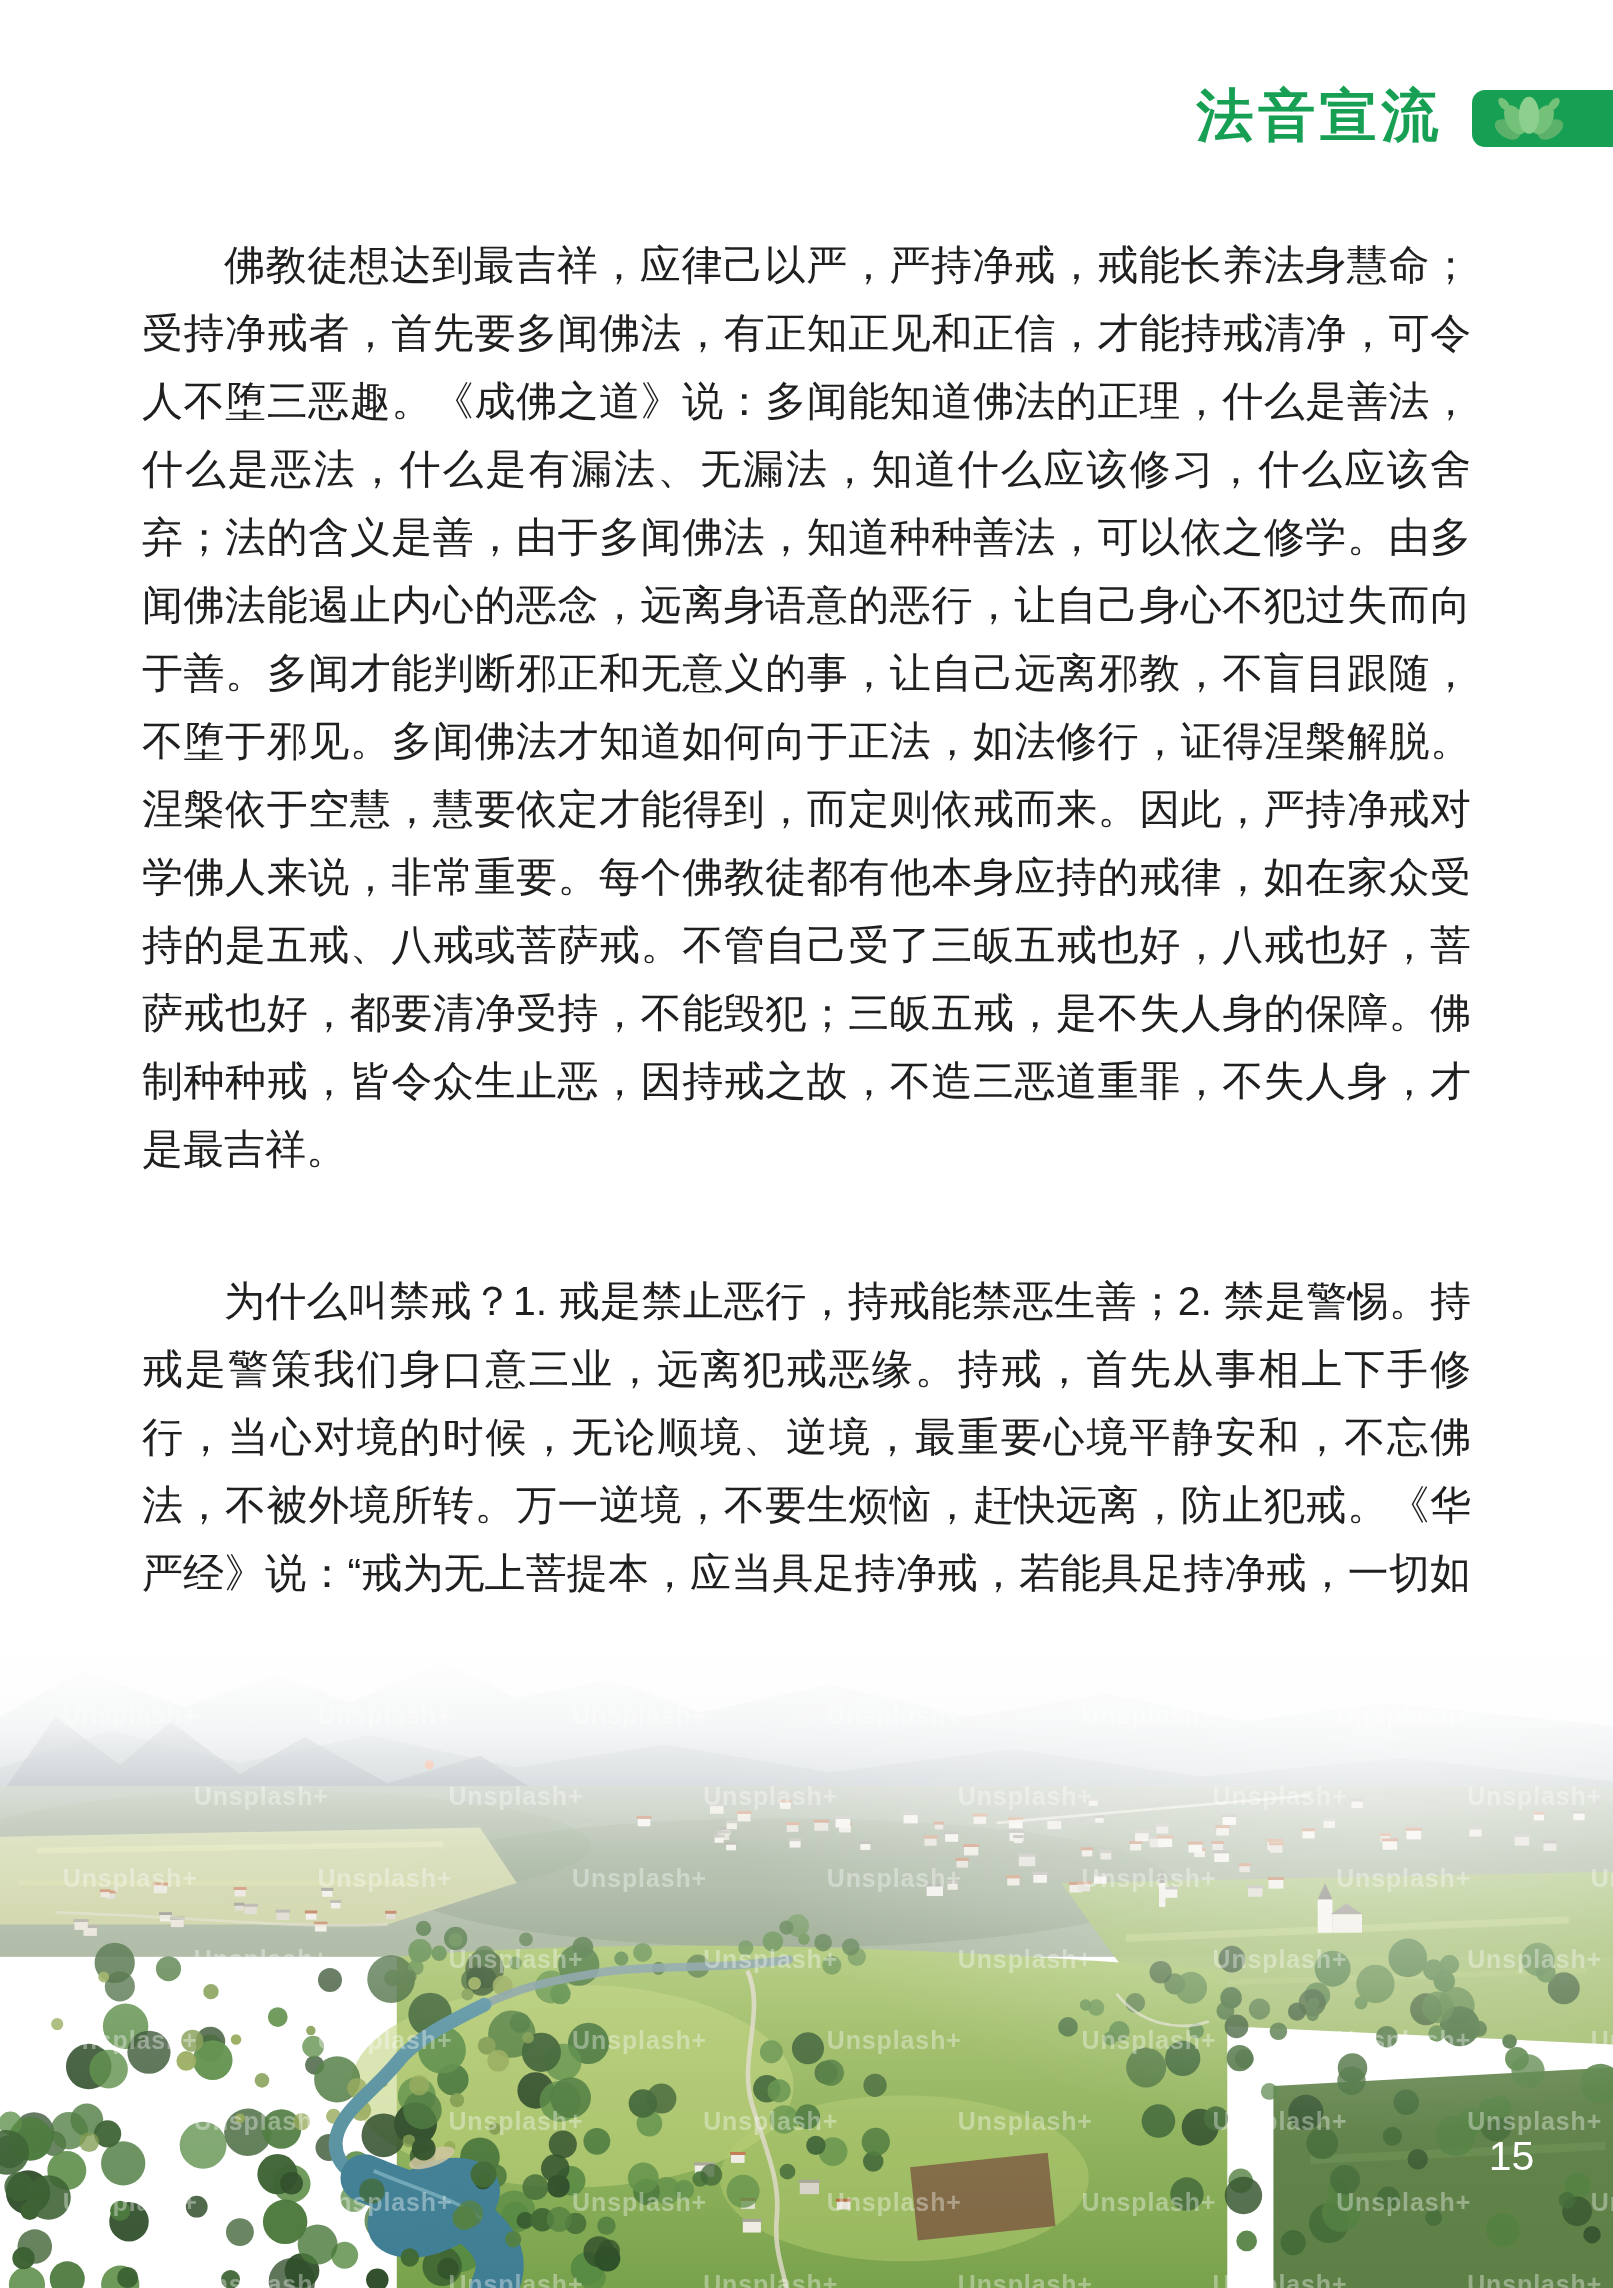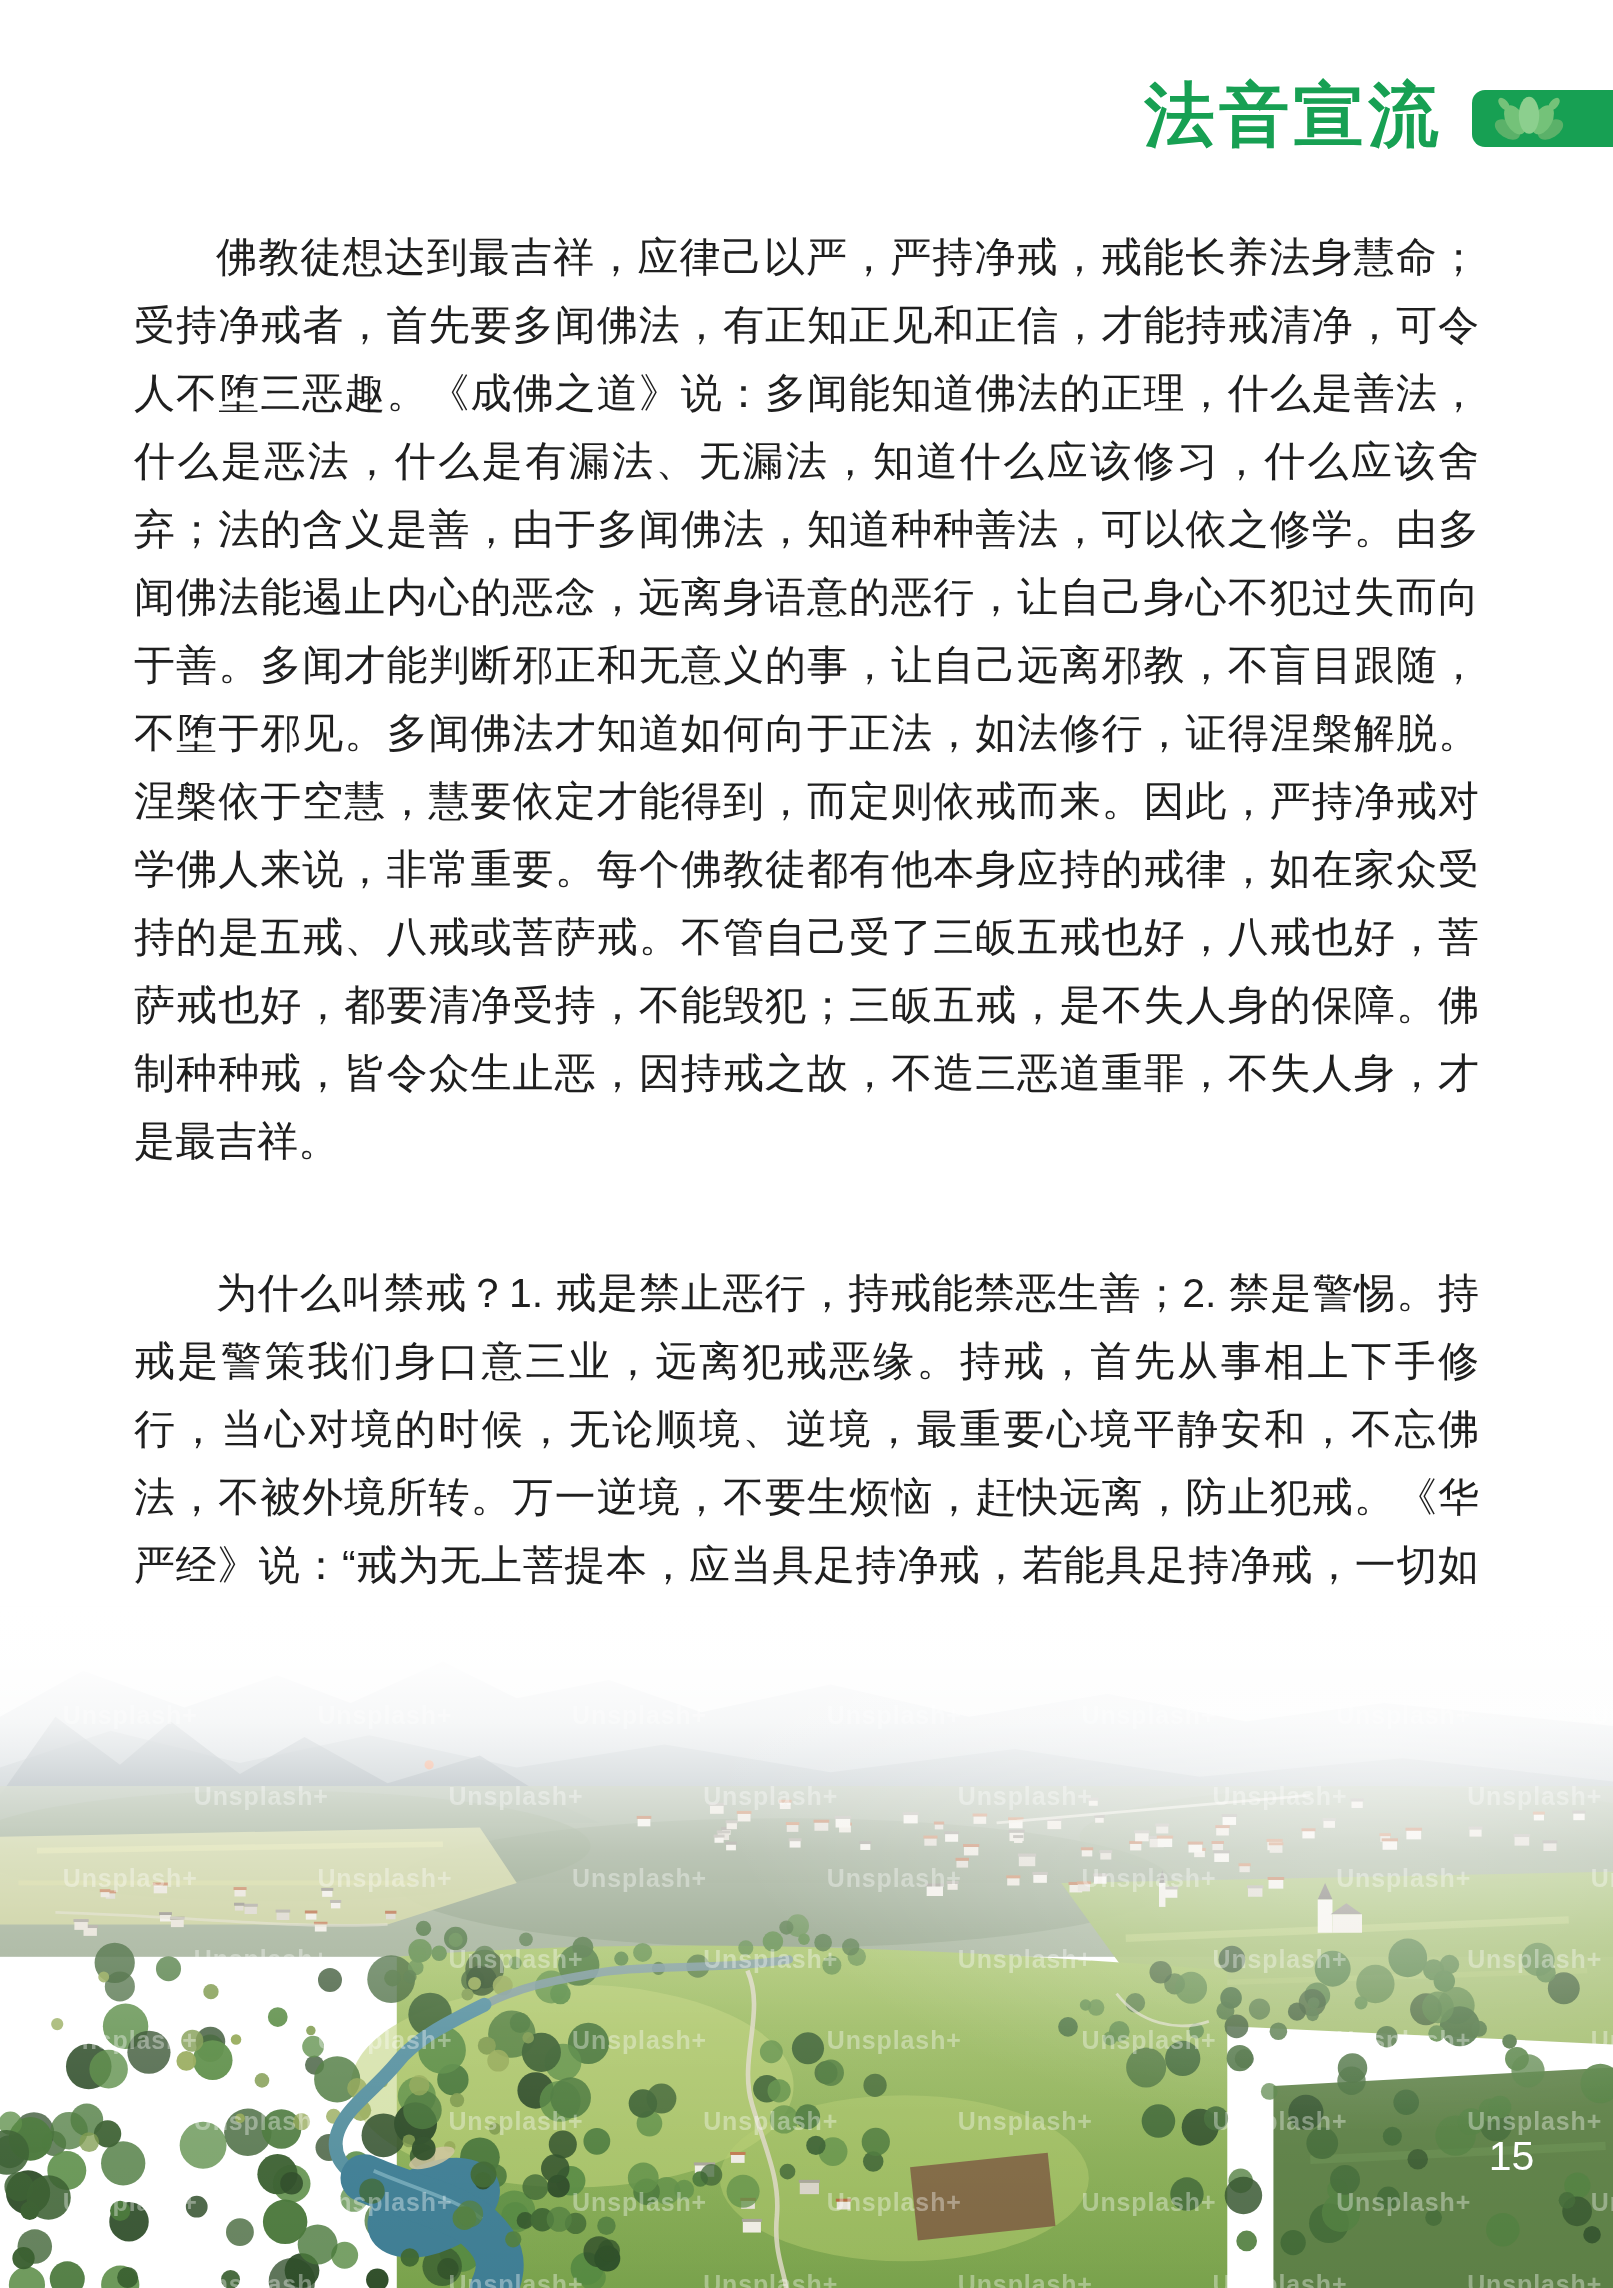--- a/index.html
+++ b/index.html
@@ -4,36 +4,36 @@
 <style>
   html,body{margin:0;padding:0;}
   body{
     width:1613px;height:2289px;position:relative;overflow:hidden;background:#ffffff;
     font-family:"Liberation Sans","DejaVu Sans",sans-serif;
   }
   .page{position:absolute;inset:0;}
   
   .header-title{
     position:absolute;top:85px;right:170px;height:61px;line-height:61px;
-    font-size:70px;font-weight:900;letter-spacing:4.6px;color:var(--accent,#17a053);
+    font-size:57px;font-weight:900;letter-spacing:4.6px;color:var(--accent,#17a053);
     white-space:nowrap;
   }
   .header-badge{
     position:absolute;top:90px;right:0;width:141px;height:57px;
     background:var(--accent,#17a053);border-radius:13px 0 0 13px;
   }
   .header-badge svg{position:absolute;left:5.5px;top:1.8px;}
   .lotus-a{fill:#8ccf8e}.lotus-b{fill:#74c279}.lotus-c{fill:#5bb169}
   
   .article{
     position:absolute;left:126px;top:215px;width:1361px;
     font-size:41px;line-height:68px;color:#1f1f1f;
     text-align:justify;text-justify:inter-ideograph;
   }
-  .article p{margin:8px;text-indent:2em;}
+  .article p{margin:16px;text-indent:2em;}
   .article p + p{margin-top:84px;}
   
   .photo{position:absolute;left:0;top:1606px;width:1613px;height:683px;overflow:hidden;}
   .photo svg{display:block;}
   .page-number{
     position:absolute;left:1482px;top:527px;width:59px;text-align:center;
     font-size:41px;font-weight:500;color:#ffffff;
   }
 </style>
 </head>

